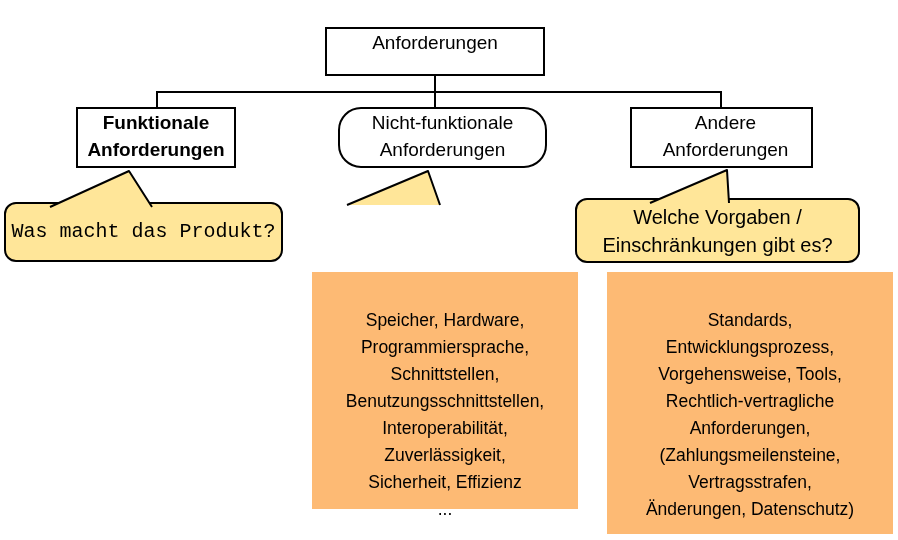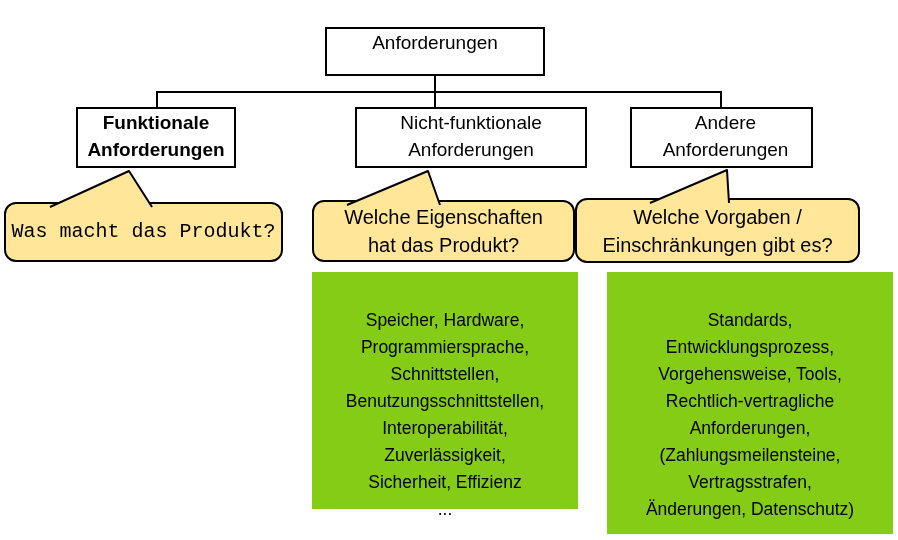--- a/index.html
+++ b/index.html
@@ -45,42 +45,42 @@
     justify-content: center;
     text-align: center;
     font-size: 20px;
     line-height: 28px;
     white-space: pre-line;
     box-sizing: border-box;
     z-index: 2;
   }
   .details-box {
     position: absolute;
-    background: #84cc16;
+    background: #fdba74;
     text-align: center;
     font-size: 17.5px;
     line-height: 27px;
     white-space: pre-line;
     box-sizing: border-box;
     padding-top: 8px;
     z-index: 1;
   }
   #tails-overlay {
     position: absolute;
     left: 0; top: 0;
     width: 898px;
     height: 540px;
     z-index: 4;
     pointer-events: none;
   }
   
   #root-box   { left: 325px; top: 27px;  width: 220px; height: 49px; }
   
   #branch-box-1 { left: 76px;  top: 107px; width: 160px; height: 61px; font-weight: bold; }
-  #branch-box-2 { left: 355px; top: 107px; width: 232px; height: 61px; }
+  #branch-box-2 { left: 338px; top: 107px; width: 209px; height: 61px; border-radius: 23px; }
   #branch-box-3 { left: 630px; top: 107px; width: 183px; height: 61px; padding-left: 8px; }
   
   #conn-root-v { left: 434px; top: 76px; width: 2px;   height: 17px; }
   #conn-h      { left: 156px; top: 91px; width: 566px; height: 2px;  }
   #conn-stub-1 { left: 156px; top: 91px; width: 2px;   height: 17px; }
   #conn-stub-2 { left: 434px; top: 91px; width: 2px;   height: 17px; }
   #conn-stub-3 { left: 720px; top: 91px; width: 2px;   height: 17px; }
   
   #bubble-1 { left: 4px;   top: 202px; width: 279px; height: 60px; font-family: Liberation Mono, monospace; }
   #bubble-2 { left: 312px; top: 200px; width: 263px; height: 62px; }
@@ -113,24 +113,20 @@
 Anforderungen</span>
   </div>
   <div id="branch-box-3" class="node-box">
     <span>Andere
 Anforderungen</span>
   </div>
 
   <div id="bubble-1" class="bubble">
     <span>Was macht das Produkt?</span>
   </div>
-  <div id="bubble-2" class="bubble">
-    <span>Welche Eigenschaften
-hat das Produkt?</span>
-  </div>
   <div id="bubble-3" class="bubble">
     <span>Welche Vorgaben /
 Einschränkungen gibt es?</span>
   </div>
 
   <svg id="tails-overlay" viewBox="0 0 898 540" xmlns="http://www.w3.org/2000/svg">
     <path d="M 50 207 L 129 171 L 152 207" fill="#FFE699" stroke="#000000" stroke-width="2" stroke-linejoin="round"></path>
     <path d="M 347 205 L 428 171 L 440 205" fill="#FFE699" stroke="#000000" stroke-width="2" stroke-linejoin="round"></path>
     <path d="M 650 203 L 727 170 L 729 203" fill="#FFE699" stroke="#000000" stroke-width="2" stroke-linejoin="round"></path>
   </svg>

